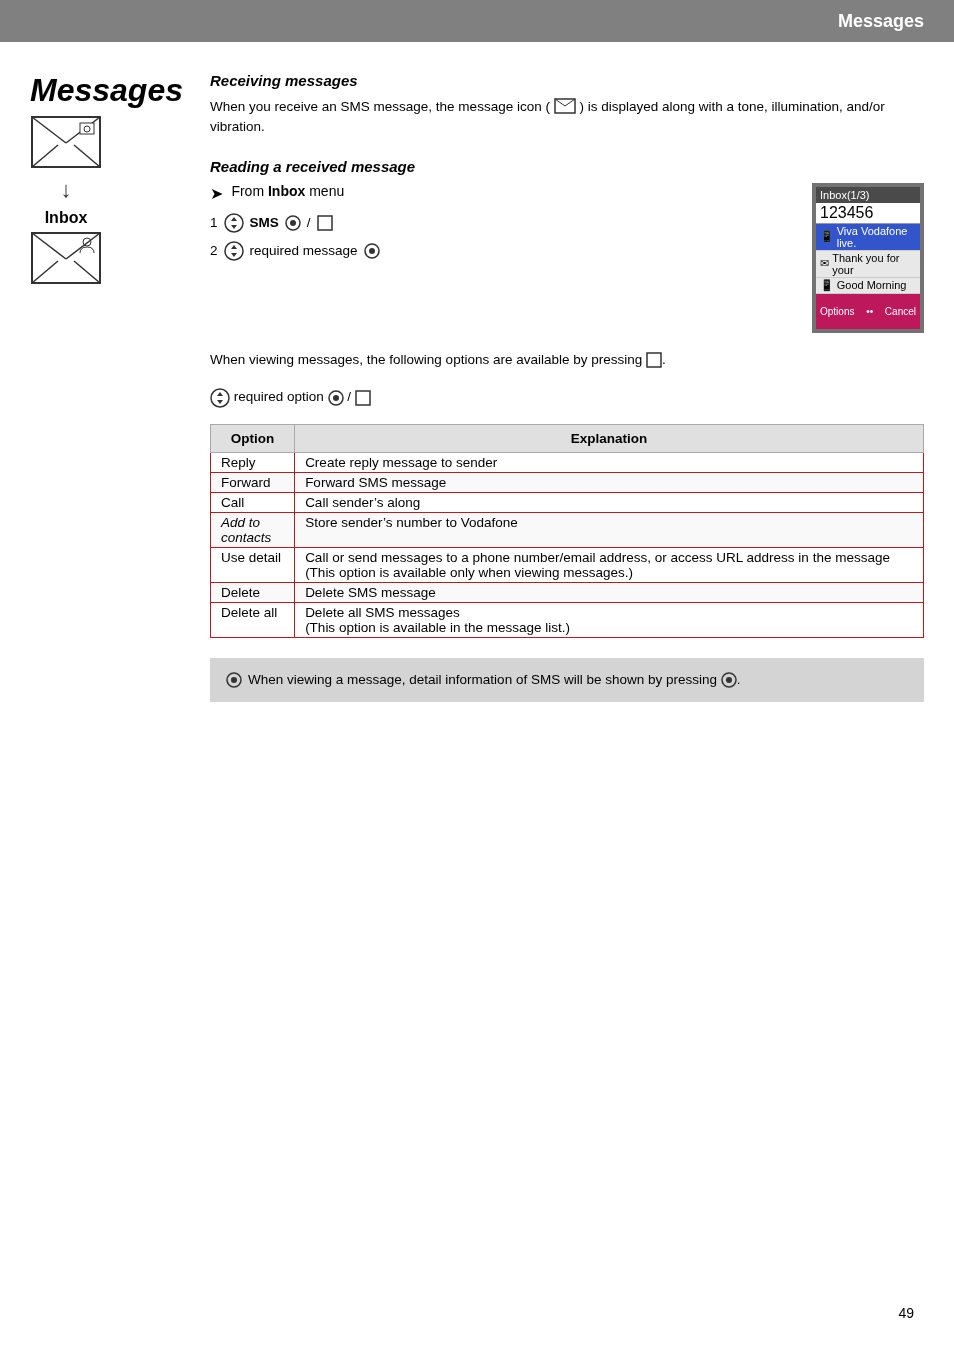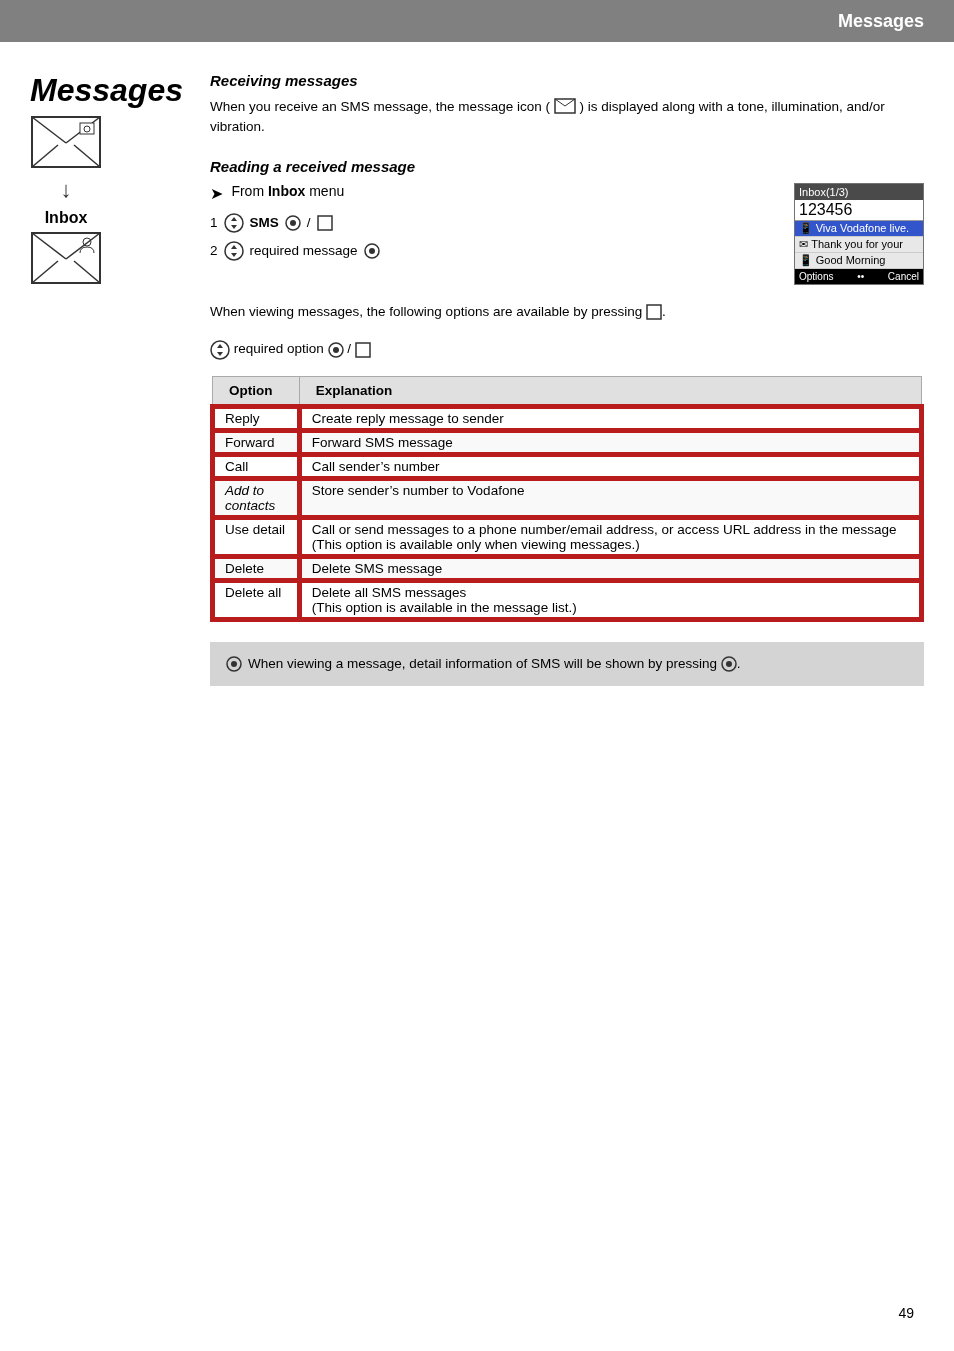--- a/index.html
+++ b/index.html
@@ -88,22 +88,22 @@
       gap: 10px;
       margin-bottom: 16px;
       align-items: flex-start;
     }
 
     .reading-left {
       flex: 1;
     }
 
     .phone-screen {
-      width: 130px;
-      border: 1px solid #737373;
+      width: 112px;
+      border: 4px solid #737373;
       background: #e8e8e8;
       font-size: 11px;
       flex-shrink: 0;
     }
     .phone-screen-header {
       background: #4a4a4a;
       color: #fff;
       padding: 2px 4px;
       font-size: 11px;
     }
@@ -119,23 +119,23 @@
       padding: 1px 4px;
       font-size: 11px;
       border-bottom: 1px solid #ccc;
       gap: 3px;
     }
     .phone-screen-item.selected {
       background: #3355cc;
       color: #fff;
     }
     .phone-screen-footer {
-      background: #000000;
+      background: #be185d;
       color: #fff;
-      padding: 2px 4px;
+      padding: 12px 4px;
       font-size: 10px;
       display: flex;
       justify-content: space-between;
     }
 
     
     .from-inbox {
       display: flex;
       align-items: flex-start;
       gap: 8px;
@@ -178,26 +178,26 @@
     
     .options-table {
       width: 100%;
       border-collapse: collapse;
       margin-bottom: 20px;
       font-size: 13.5px;
     }
     .options-table th {
       background: #e0e0e0;
       border: 1px solid #aaa;
-      padding: 6px 16px;
-      text-align: left;
+      padding: 6px 10px;
+      text-align: center;
       font-weight: bold;
     }
     .options-table td {
-      border: 5px solid #b91c1c;
+      border: 1px solid #b91c1c;
       padding: 2px 10px;
       vertical-align: top;
     }
     .options-table tr:nth-child(odd) td {
       background: #fff;
     }
     .options-table tr:nth-child(even) td {
       background: #f9f9f9;
     }
 
@@ -388,21 +388,21 @@
       <tr>
             <td style="white-space: pre-line;">Reply</td>
             <td style="white-space: pre-line;">Create reply message to sender</td>
           </tr>
           <tr>
             <td style="white-space: pre-line;">Forward</td>
             <td style="white-space: pre-line;">Forward SMS message</td>
           </tr>
           <tr>
             <td style="white-space: pre-line;">Call</td>
-            <td style="white-space: pre-line;">Call sender’s number</td>
+            <td style="white-space: pre-line;">Call sender’s along</td>
           </tr>
           <tr>
             <td style="white-space: pre-line; font-style: italic;">Add to
 contacts</td>
             <td style="white-space: pre-line;">Store sender’s number to Vodafone</td>
           </tr>
           <tr>
             <td style="white-space: pre-line;">Use detail</td>
             <td style="white-space: pre-line;">Call or send messages to a phone number/email address, or access URL address in the message
 (This option is available only when viewing messages.)</td>

